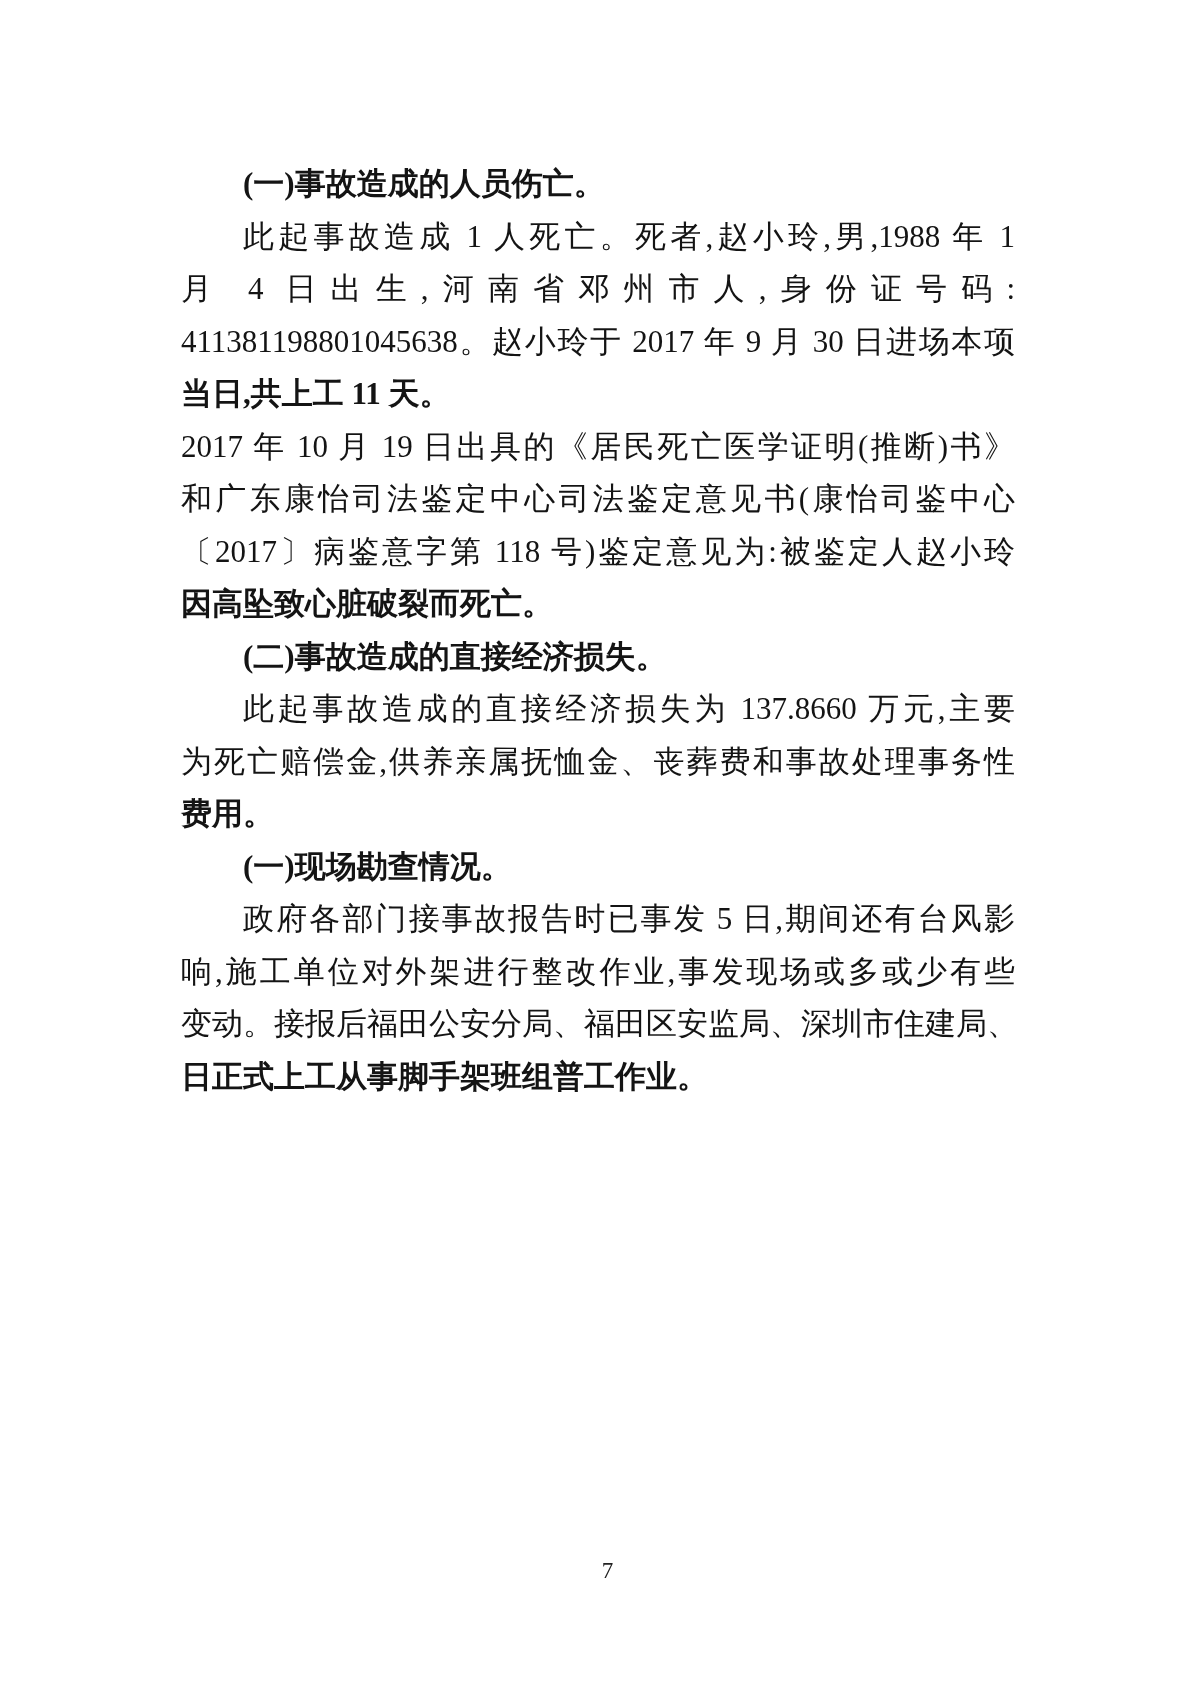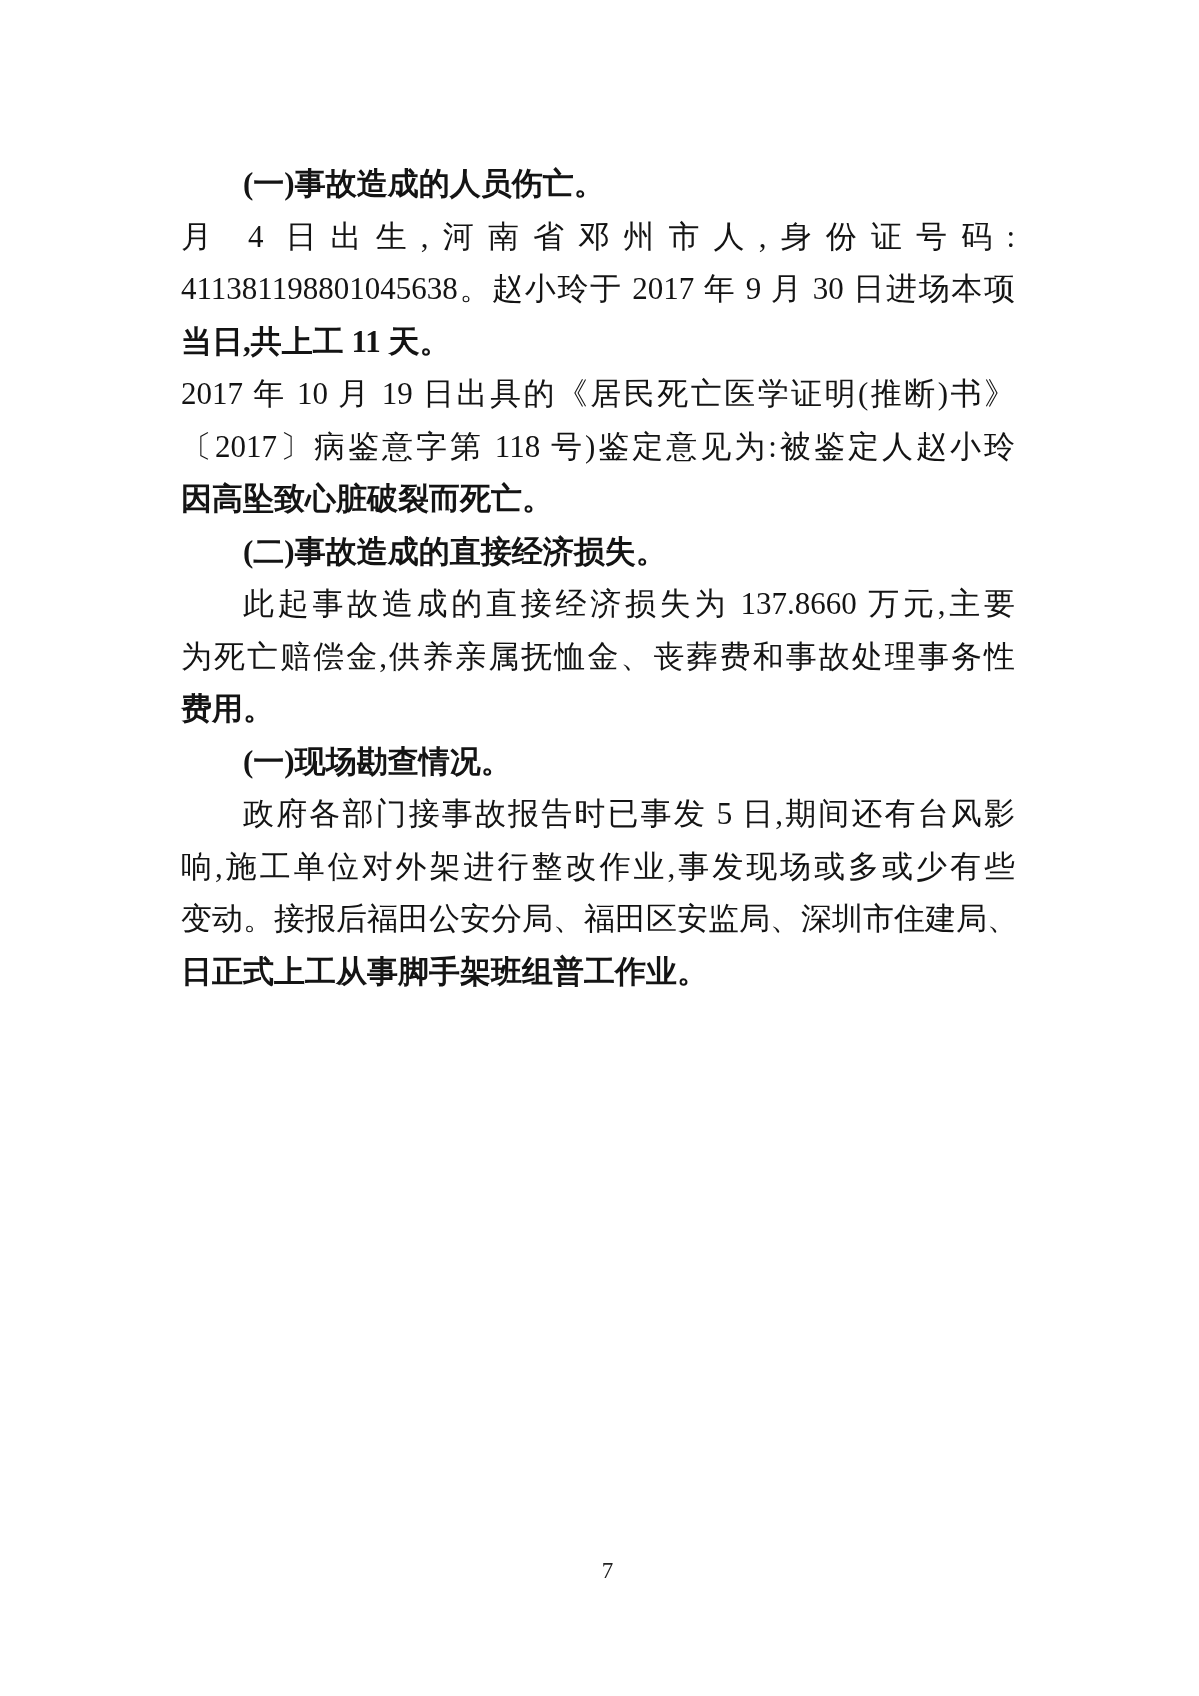--- a/index.html
+++ b/index.html
@@ -44,25 +44,27 @@
   }
 </style>
 </head>
 <body>
 
 <div class="page">
   <div class="content">
 
     <div class="ln h ind">(一)事故造成的人员伤亡。</div>
 
+    <div class="ln ind">此起事故造成 1 人死亡。死者,赵小玲,男,1988 年 1</div>
     <div class="ln">月 4 日出生,河南省邓州市人,身份证号码:</div>
     <div class="ln">411381198801045638。赵小玲于 2017 年 9 月 30 日进场本项</div>
     <div class="ln last">当日,共上工 11 天。</div>
 
     <div class="ln">2017 年 10 月 19 日出具的《居民死亡医学证明(推断)书》</div>
+    <div class="ln">和广东康怡司法鉴定中心司法鉴定意见书(康怡司鉴中心</div>
     <div class="ln">〔2017〕病鉴意字第 118 号)鉴定意见为:被鉴定人赵小玲</div>
     <div class="ln last">因高坠致心脏破裂而死亡。</div>
 
     <div class="ln h ind">(二)事故造成的直接经济损失。</div>
 
     <div class="ln ind">此起事故造成的直接经济损失为 137.8660 万元,主要</div>
     <div class="ln">为死亡赔偿金,供养亲属抚恤金、丧葬费和事故处理事务性</div>
     <div class="ln last">费用。</div>
 
 

